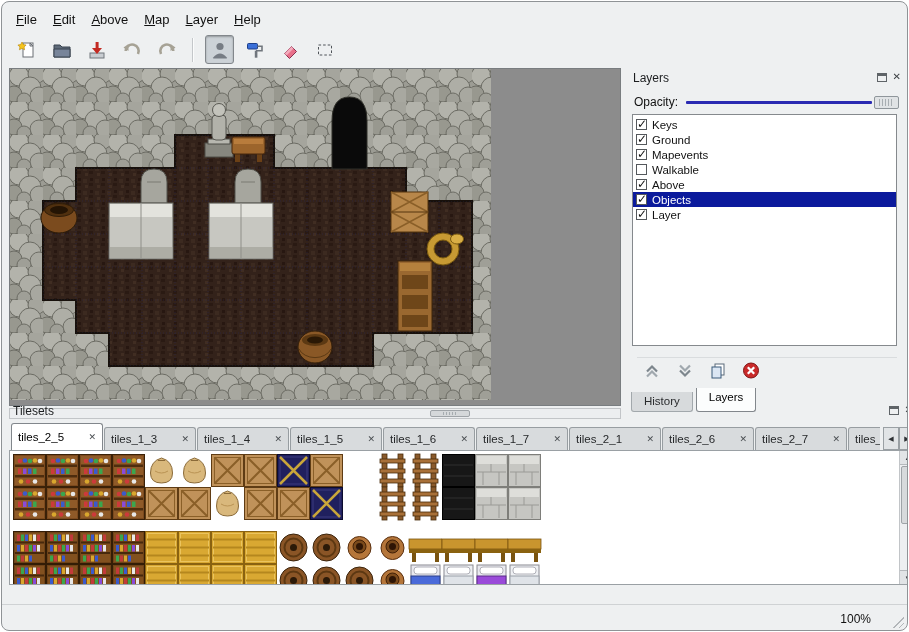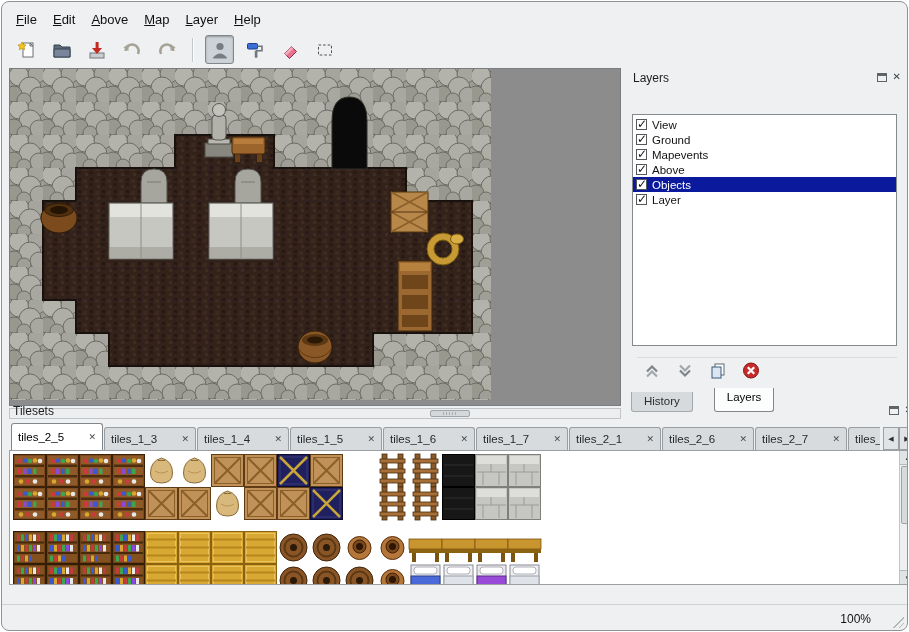--- a/index.html
+++ b/index.html
@@ -40,21 +40,21 @@
   .opacity-handle::after{content:"";position:absolute;inset:2px 4px;background:repeating-linear-gradient(90deg,#a8aeb2 0 1px,transparent 1px 3px);}
   .layer-list{position:absolute;left:3px;right:7px;top:44px;height:232px;background:#fff;border:1px solid #85898d;padding-top:2px;}
   .layer-row{height:15px;display:flex;align-items:center;gap:5px;padding-left:3px;font-size:11.5px;}
   .layer-row.selected{background:#0b1a9c;color:#fff;}
   .cb{width:11px;height:11px;background:#fff;border:1px solid #54585c;position:relative;flex:none;}
   .cb .tick{display:none;position:absolute;left:0px;top:-3px;font-size:12px;font-weight:bold;color:#111;}
   .cb.checked .tick{display:block;}
   .layer-btns{position:absolute;left:8px;right:7px;top:287px;height:26px;border-top:1px solid #d9dcde;display:flex;align-items:center;gap:9px;padding-left:3px;}
   .lb{width:24px;height:21px;display:flex;align-items:center;justify-content:center;border-radius:3px;}
   .dock-tabs{position:absolute;left:2px;top:318px;height:24px;display:flex;align-items:flex-end;}
-  .dock-tab{font-size:11.5px;padding:3px 12px 0;height:20px;background:#d7dadc;border:1px solid #a2a8ac;border-top:none;border-radius:0 0 3px 3px;margin-right:21px;color:#2a2c2e;}
+  .dock-tab{font-size:11.5px;padding:3px 12px 0;height:20px;background:#d7dadc;border:1px solid #a2a8ac;border-top:none;border-radius:0 0 3px 3px;margin-right:3px;color:#2a2c2e;}
   .dock-tab.active{background:#fcfdfd;height:24px;border:1px solid #82878c;border-top:none;color:#000;}
 
   
   .tilesets-dock{position:absolute;left:7px;top:401px;width:907px;height:182px;}
   .ts-tabs{position:absolute;left:2px;right:36px;top:20px;height:27px;display:flex;overflow:hidden;align-items:flex-end;}
   .ts-tab{flex:none;width:92px;height:23px;margin-right:1px;background:#d8dbdd;border:1px solid #979da1;border-bottom:none;border-radius:3px 3px 0 0;display:flex;align-items:center;gap:4px;padding:0 6px;font-size:11.5px;color:#26282a;}
   .ts-tab.active{background:#fff;height:27px;border-color:#82878c;color:#000;}
   .ts-tab-label{flex:1;overflow:hidden;white-space:nowrap;}
   .tab-close{font-size:9px;color:#4a4e52;font-weight:bold;flex:none;}
   .ts-arrows{position:absolute;right:1px;top:24px;display:flex;}
@@ -248,38 +248,49 @@
   <div class="map-hscroll">
     <div class="map-hthumb"></div>
   </div>
 
   <div class="layers-dock">
     <div class="dock-title">Layers</div>
     <div class="win-icons">
       <span class="float-icon"></span>
       <span class="close-icon">✕</span>
     </div>
+    <div class="opacity-row">
+      <span class="opacity-label">Opacity:</span>
+      <div class="opacity-slider">
+        <div class="opacity-track"></div>
+        <div class="opacity-handle"></div>
+      </div>
+    </div>
     <div class="layer-list">
       <div class="layer-row">
         <span class="cb checked">
             <span class="tick">✓</span>
           </span>
-        <span>View</span>
+        <span>Keys</span>
       </div>
       <div class="layer-row">
         <span class="cb checked">
             <span class="tick">✓</span>
           </span>
         <span>Ground</span>
       </div>
       <div class="layer-row">
         <span class="cb checked">
             <span class="tick">✓</span>
           </span>
         <span>Mapevents</span>
+      </div>
+      <div class="layer-row">
+        <span class="cb"></span>
+        <span>Walkable</span>
       </div>
       <div class="layer-row">
         <span class="cb checked">
             <span class="tick">✓</span>
           </span>
         <span>Above</span>
       </div>
       <div class="layer-row selected">
         <span class="cb checked">
             <span class="tick">✓</span>

